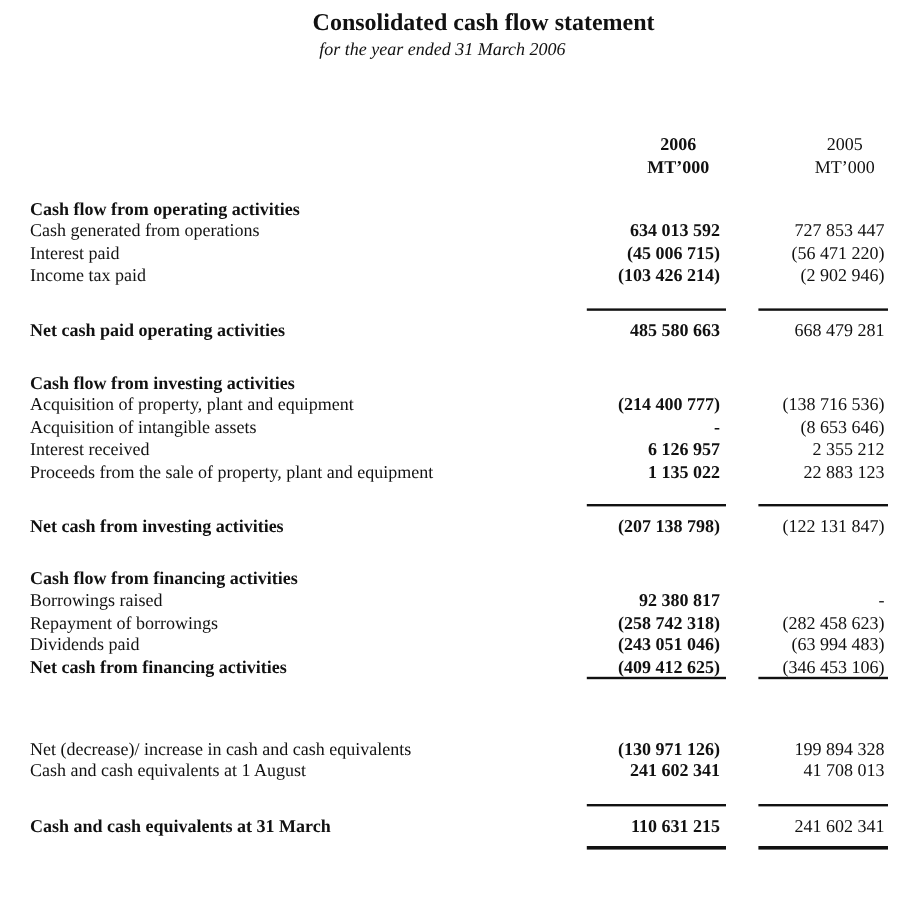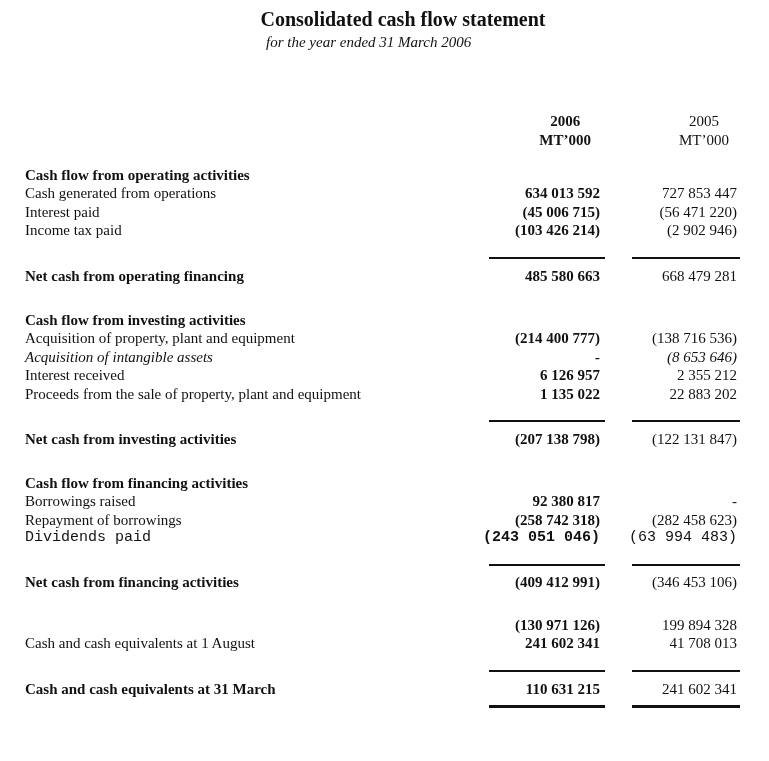--- a/index.html
+++ b/index.html
@@ -65,48 +65,48 @@
       <span class="lbl">Interest paid</span>
       <span class="v1">(45 006 715)</span>
       <span class="v2">(56 471 220)</span>
     </div>
     <div class="row" style="top: 221px;">
       <span class="lbl">Income tax paid</span>
       <span class="v1">(103 426 214)</span>
       <span class="v2">(2 902 946)</span>
     </div>
     <div class="row bold" style="top: 267px;">
-      <span class="lbl">Net cash from operating financing</span>
+      <span class="lbl">Net cash paid operating activities</span>
       <span class="v1">485 580 663</span>
       <span class="v2">668 479 281</span>
     </div>
     <div class="row bold" style="top: 311px;">
       <span class="lbl">Cash flow from investing activities</span>
       <span class="v1"></span>
       <span class="v2"></span>
     </div>
     <div class="row" style="top: 329px;">
       <span class="lbl">Acquisition of property, plant and equipment</span>
       <span class="v1">(214 400 777)</span>
       <span class="v2">(138 716 536)</span>
     </div>
-    <div class="row" style="top: 348px; font-style: italic;">
+    <div class="row" style="top: 348px;">
       <span class="lbl">Acquisition of intangible assets</span>
       <span class="v1">-</span>
       <span class="v2">(8 653 646)</span>
     </div>
     <div class="row" style="top: 366px;">
       <span class="lbl">Interest received</span>
       <span class="v1">6 126 957</span>
       <span class="v2">2 355 212</span>
     </div>
     <div class="row" style="top: 385px;">
       <span class="lbl">Proceeds from the sale of property, plant and equipment</span>
       <span class="v1">1 135 022</span>
-      <span class="v2">22 883 202</span>
+      <span class="v2">22 883 123</span>
     </div>
     <div class="row bold" style="top: 430px;">
       <span class="lbl">Net cash from investing activities</span>
       <span class="v1">(207 138 798)</span>
       <span class="v2">(122 131 847)</span>
     </div>
     <div class="row bold" style="top: 474px;">
       <span class="lbl">Cash flow from financing activities</span>
       <span class="v1"></span>
       <span class="v2"></span>
@@ -114,31 +114,32 @@
     <div class="row" style="top: 492px;">
       <span class="lbl">Borrowings raised</span>
       <span class="v1">92 380 817</span>
       <span class="v2">-</span>
     </div>
     <div class="row" style="top: 511px;">
       <span class="lbl">Repayment of borrowings</span>
       <span class="v1">(258 742 318)</span>
       <span class="v2">(282 458 623)</span>
     </div>
-    <div class="row" style="top: 529px; font-family: Liberation Mono, monospace;">
+    <div class="row" style="top: 529px;">
       <span class="lbl">Dividends paid</span>
       <span class="v1">(243 051 046)</span>
       <span class="v2">(63 994 483)</span>
     </div>
-    <div class="row bold" style="top: 573px;">
+    <div class="row bold" style="top: 548px;">
       <span class="lbl">Net cash from financing activities</span>
-      <span class="v1">(409 412 991)</span>
+      <span class="v1">(409 412 625)</span>
       <span class="v2">(346 453 106)</span>
     </div>
     <div class="row" style="top: 616px;">
+      <span class="lbl">Net (decrease)/ increase in cash and cash equivalents</span>
       <span class="v1">(130 971 126)</span>
       <span class="v2">199 894 328</span>
     </div>
     <div class="row" style="top: 634px;">
       <span class="lbl">Cash and cash equivalents at 1 August</span>
       <span class="v1">241 602 341</span>
       <span class="v2">41 708 013</span>
     </div>
     <div class="row bold" style="top: 680px;">
       <span class="lbl">Cash and cash equivalents at 31 March</span>

